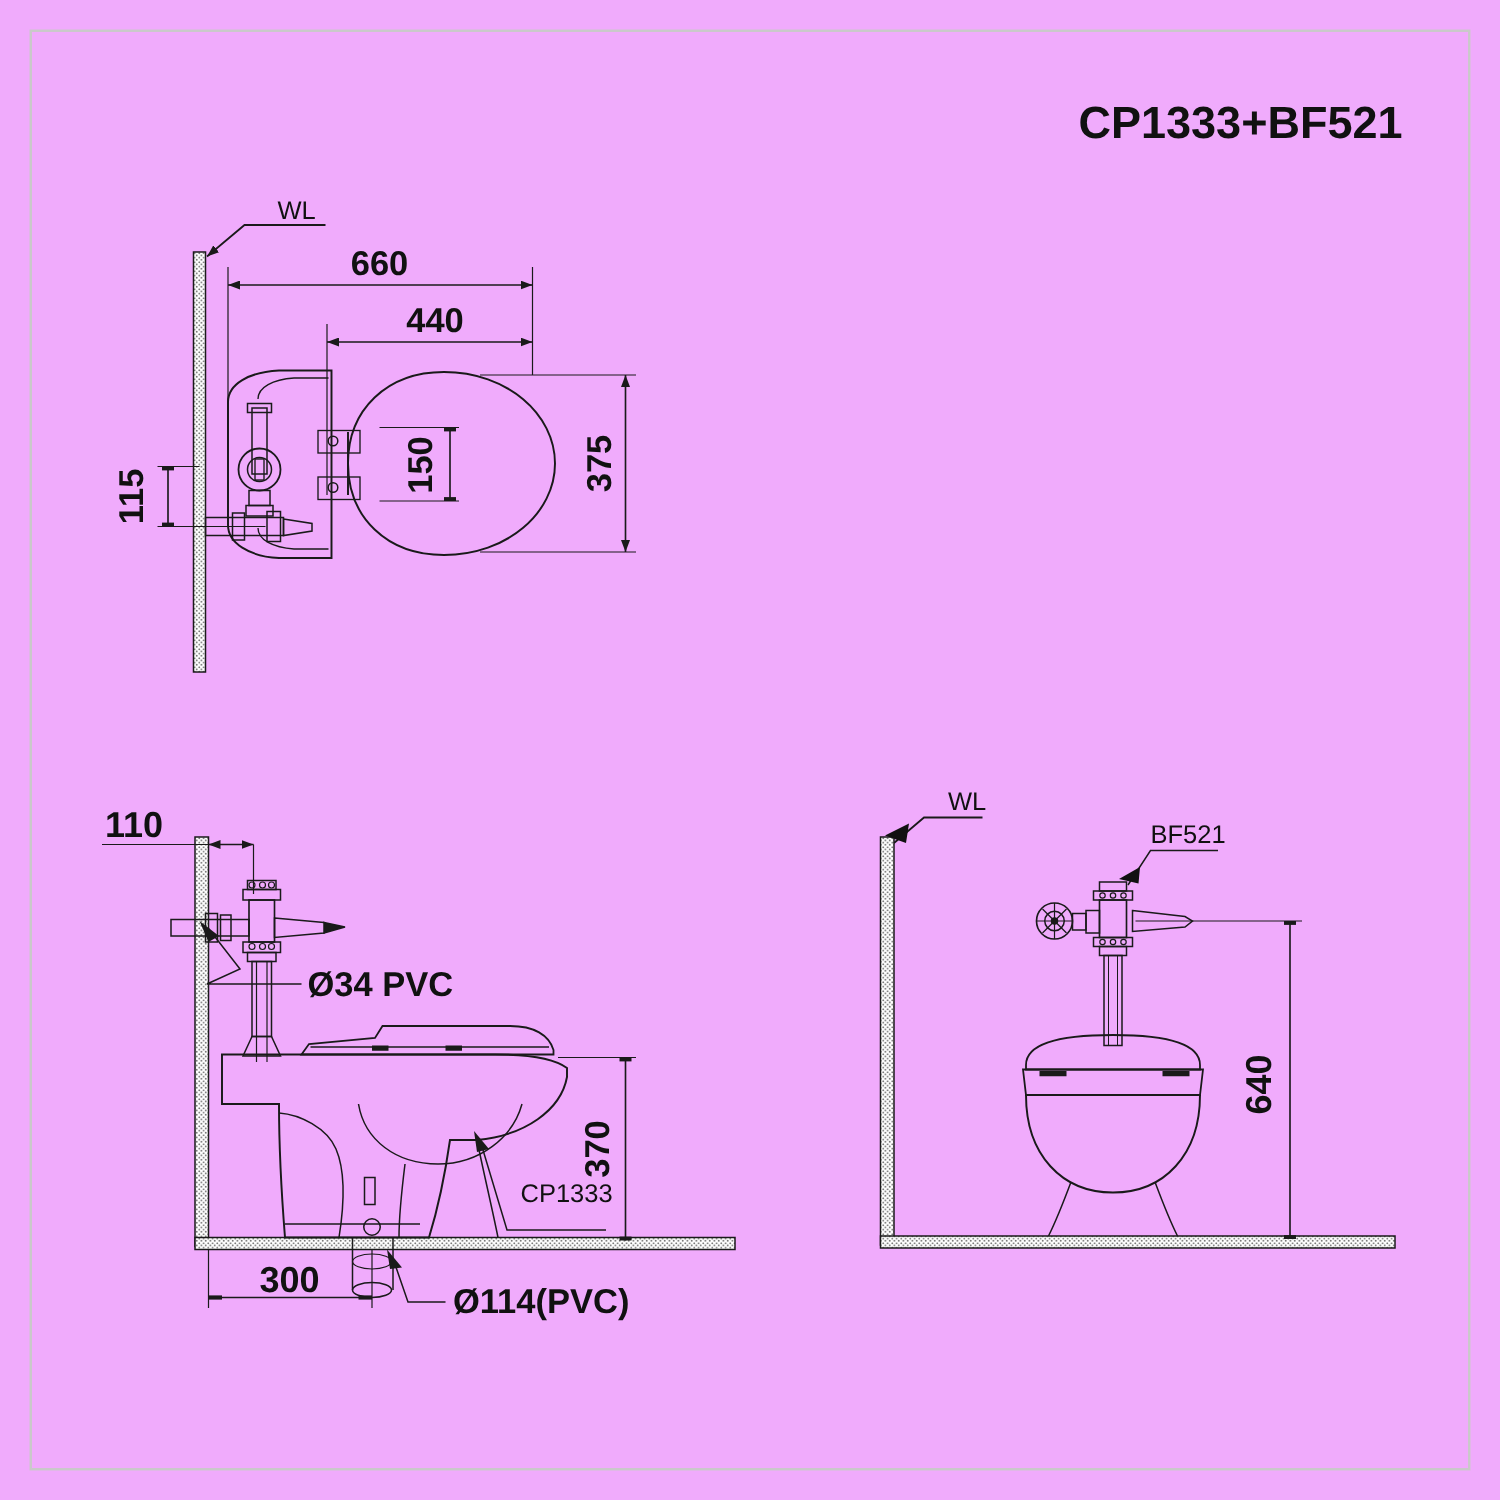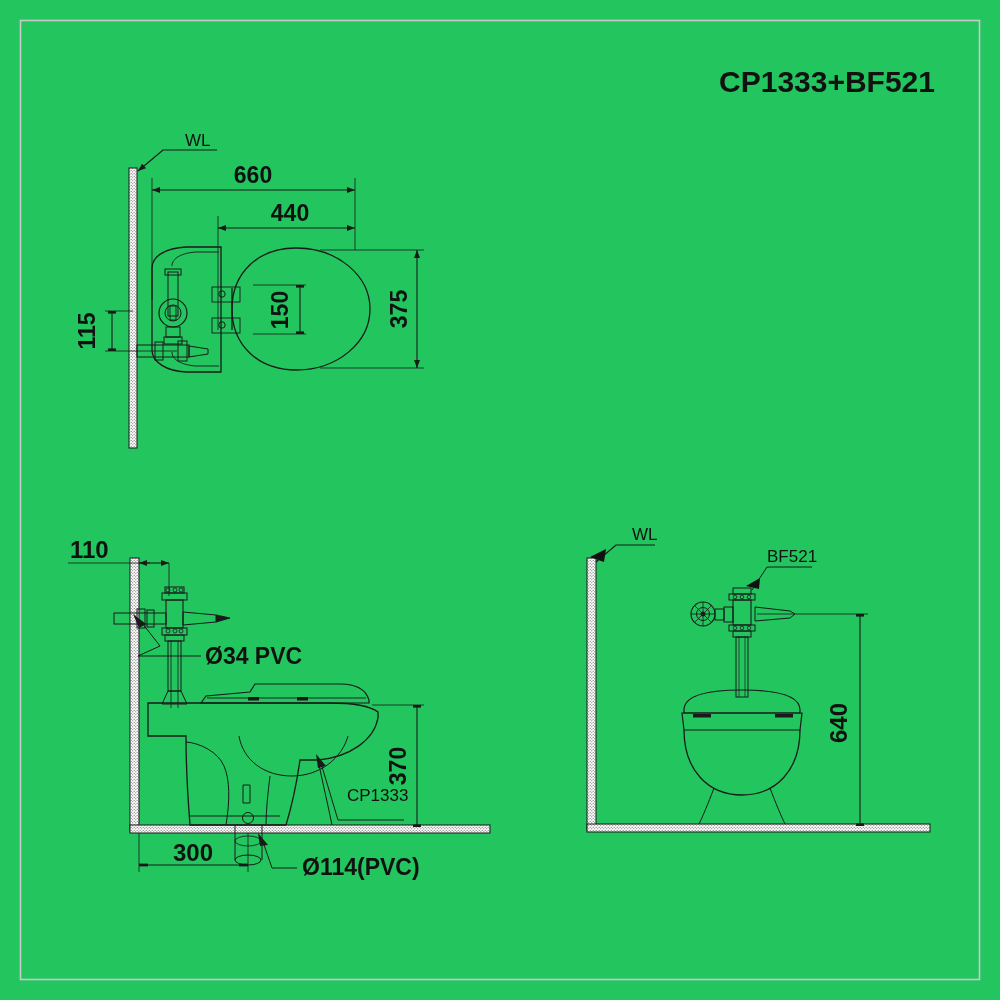--- a/index.html
+++ b/index.html
@@ -11,21 +11,21 @@
   body {
     width: 1000px;
     height: 1000px;
     font-family: "Liberation Sans", sans-serif;
     overflow: hidden;
   }
   #sheet {
     position: relative;
     width: 1000px;
     height: 1000px;
-    background: #22c55e;
+    background: #f0abfc;
   }
   #drawing-svg {
     position: absolute;
     left: 0;
     top: 0;
   }
   .label-text {
     font-family: "Liberation Sans", sans-serif;
     fill: #111111;
   }

